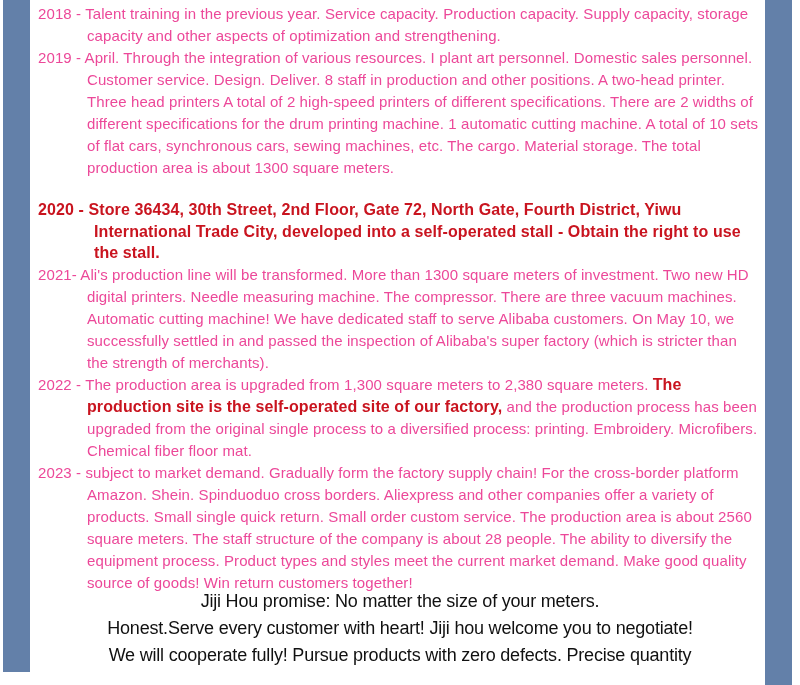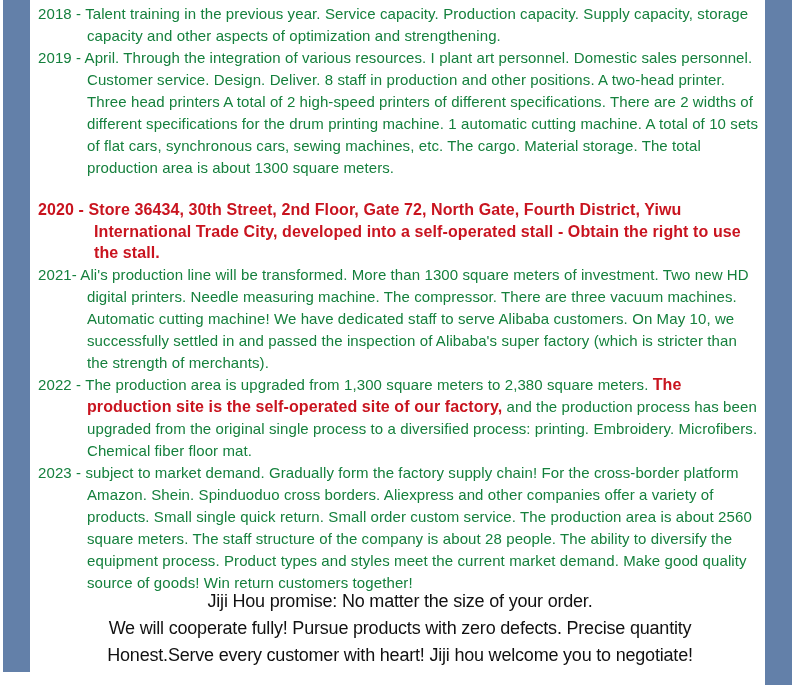--- a/index.html
+++ b/index.html
@@ -38,21 +38,21 @@
     font-size: 15px;
     line-height: 22px;
   }
   .entry {
     margin: 0;
     padding-left: 49px;
     text-indent: -49px;
     letter-spacing: 0.1px;
   }
   .seg-normal {
-    color: #15803d;
+    color: #ec4899;
     font-weight: 400;
   }
   .seg-red-bold {
     font-weight: 700;
     font-size: 16px;
   }
   .entry.entry-red-bold {
     font-weight: 700;
     font-size: 16.5px;
     line-height: 21.5px;
@@ -85,17 +85,17 @@
   <div id="content">
       <p class="entry"><span class="seg-normal">2018 - Talent training in the previous year. Service capacity. Production capacity. Supply capacity, storage capacity and other aspects of optimization and strengthening.</span></p>
       <p class="entry"><span class="seg-normal">2019 - April. Through the integration of various resources. I plant art personnel. Domestic sales personnel. Customer service. Design. Deliver. 8 staff in production and other positions. A two-head printer. Three head printers A total of 2 high-speed printers of different specifications. There are 2 widths of different specifications for the drum printing machine. 1 automatic cutting machine. A total of 10 sets of flat cars, synchronous cars, sewing machines, etc. The cargo. Material storage. The total production area is about 1300 square meters.</span></p>
       <p class="entry entry-red-bold"><span class="seg-red-bold" style="color: rgb(201, 20, 31);">2020 - Store 36434, 30th Street, 2nd Floor, Gate 72, North Gate, Fourth District, Yiwu International Trade City, developed into a self-operated stall - Obtain the right to use the stall.</span></p>
       <p class="entry"><span class="seg-normal">2021- Ali's production line will be transformed. More than 1300 square meters of investment. Two new HD digital printers. Needle measuring machine. The compressor. There are three vacuum machines. Automatic cutting machine! We have dedicated staff to serve Alibaba customers. On May 10, we successfully settled in and passed the inspection of Alibaba's super factory (which is stricter than the strength of merchants).</span></p>
       <p class="entry"><span class="seg-normal">2022 - The production area is upgraded from 1,300 square meters to 2,380 square meters. </span><span class="seg-red-bold" style="color: rgb(201, 20, 31);">The production site is the self-operated site of our factory,</span><span class="seg-normal"> and the production process has been upgraded from the original single process to a diversified process: printing. Embroidery. Microfibers. Chemical fiber floor mat.</span></p>
       <p class="entry"><span class="seg-normal">2023 - subject to market demand. Gradually form the factory supply chain! For the cross-border platform Amazon. Shein. Spinduoduo cross borders. Aliexpress and other companies offer a variety of products. Small single quick return. Small order custom service. The production area is about 2560 square meters. The staff structure of the company is about 28 people. The ability to diversify the equipment process. Product types and styles meet the current market demand. Make good quality source of goods! Win return customers together!</span></p>
     </div>
 
   <div id="footer">
-      <p class="footer-line">Jiji Hou promise: No matter the size of your order.</p>
+      <p class="footer-line">Jiji Hou promise: No matter the size of your meters.</p>
+      <p class="footer-line">Honest.Serve every customer with heart! Jiji hou welcome you to negotiate!</p>
       <p class="footer-line">We will cooperate fully! Pursue products with zero defects. Precise quantity</p>
-      <p class="footer-line">Honest.Serve every customer with heart! Jiji hou welcome you to negotiate!</p>
     </div>
 </div>
 
 </body></html>

